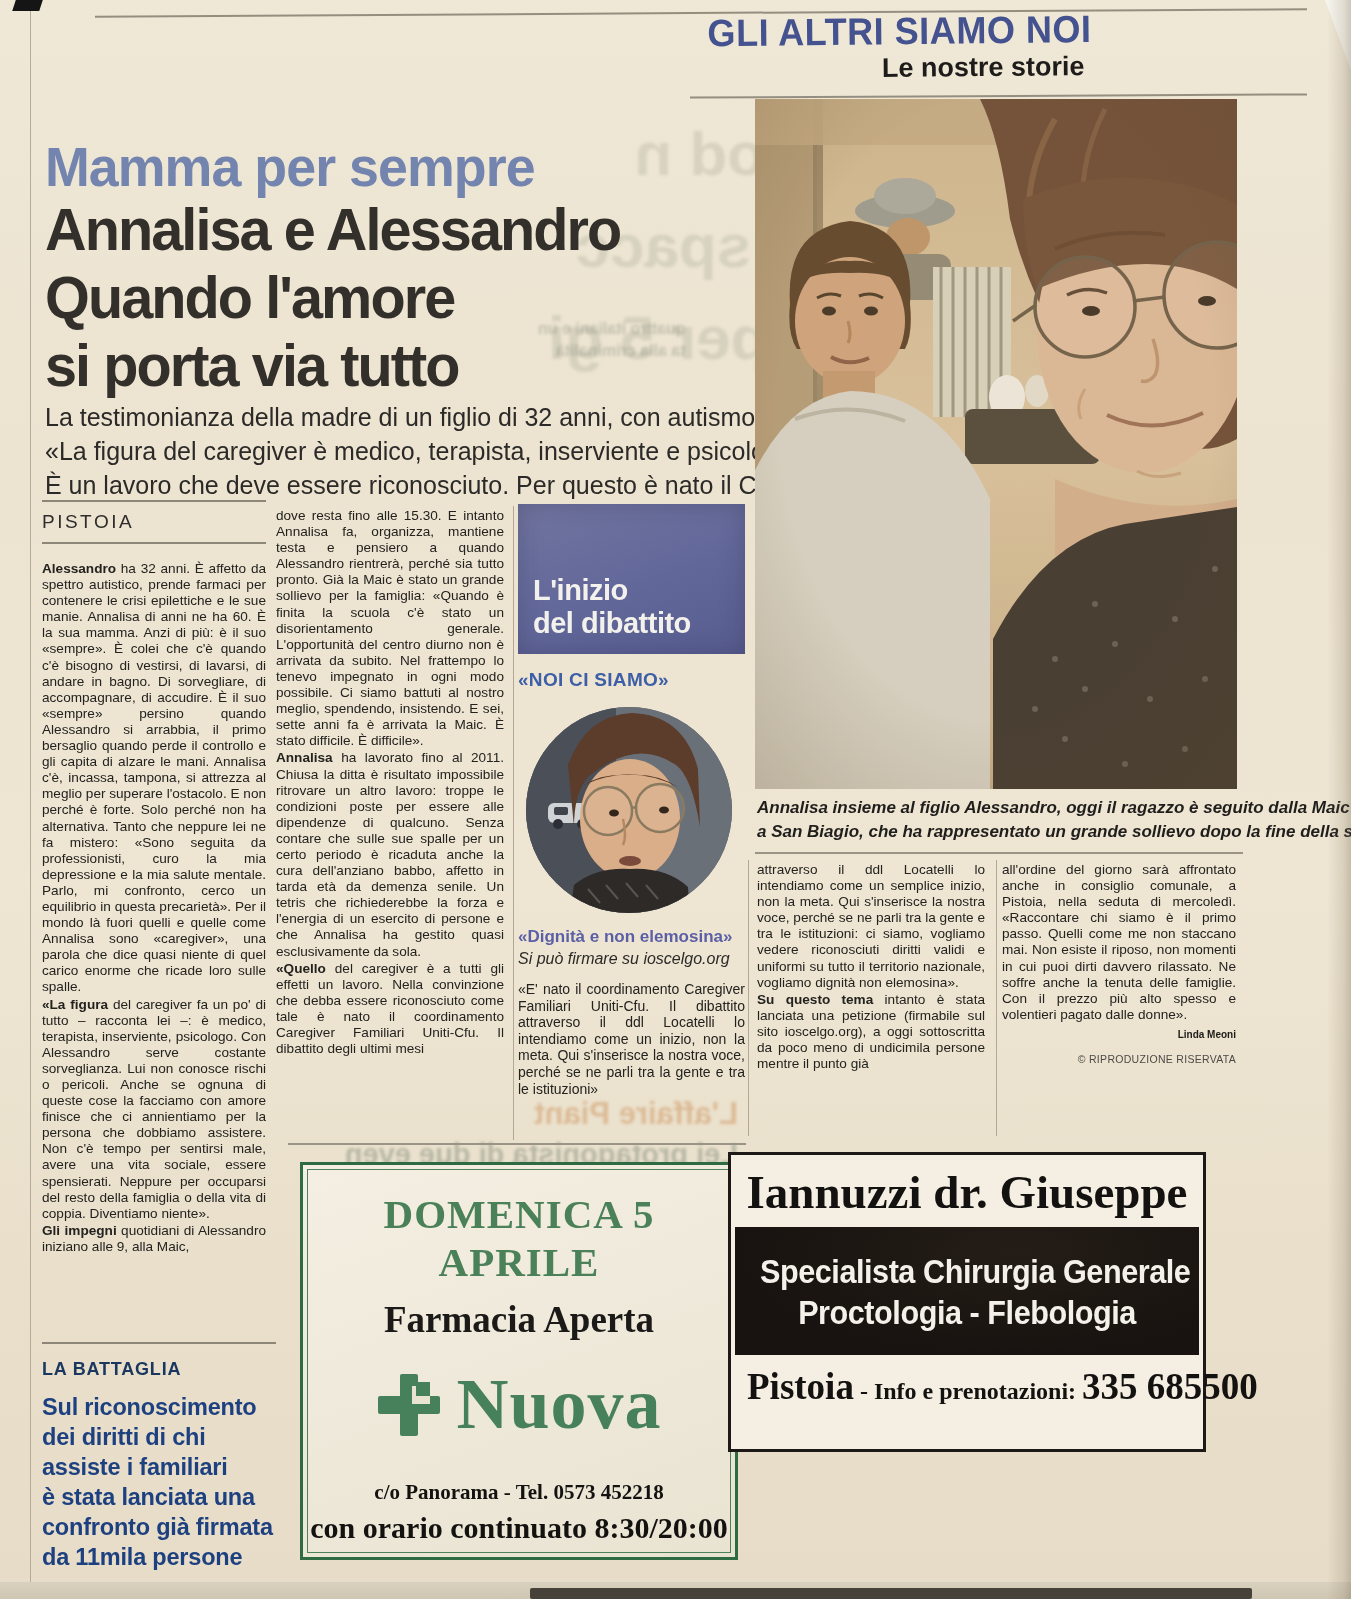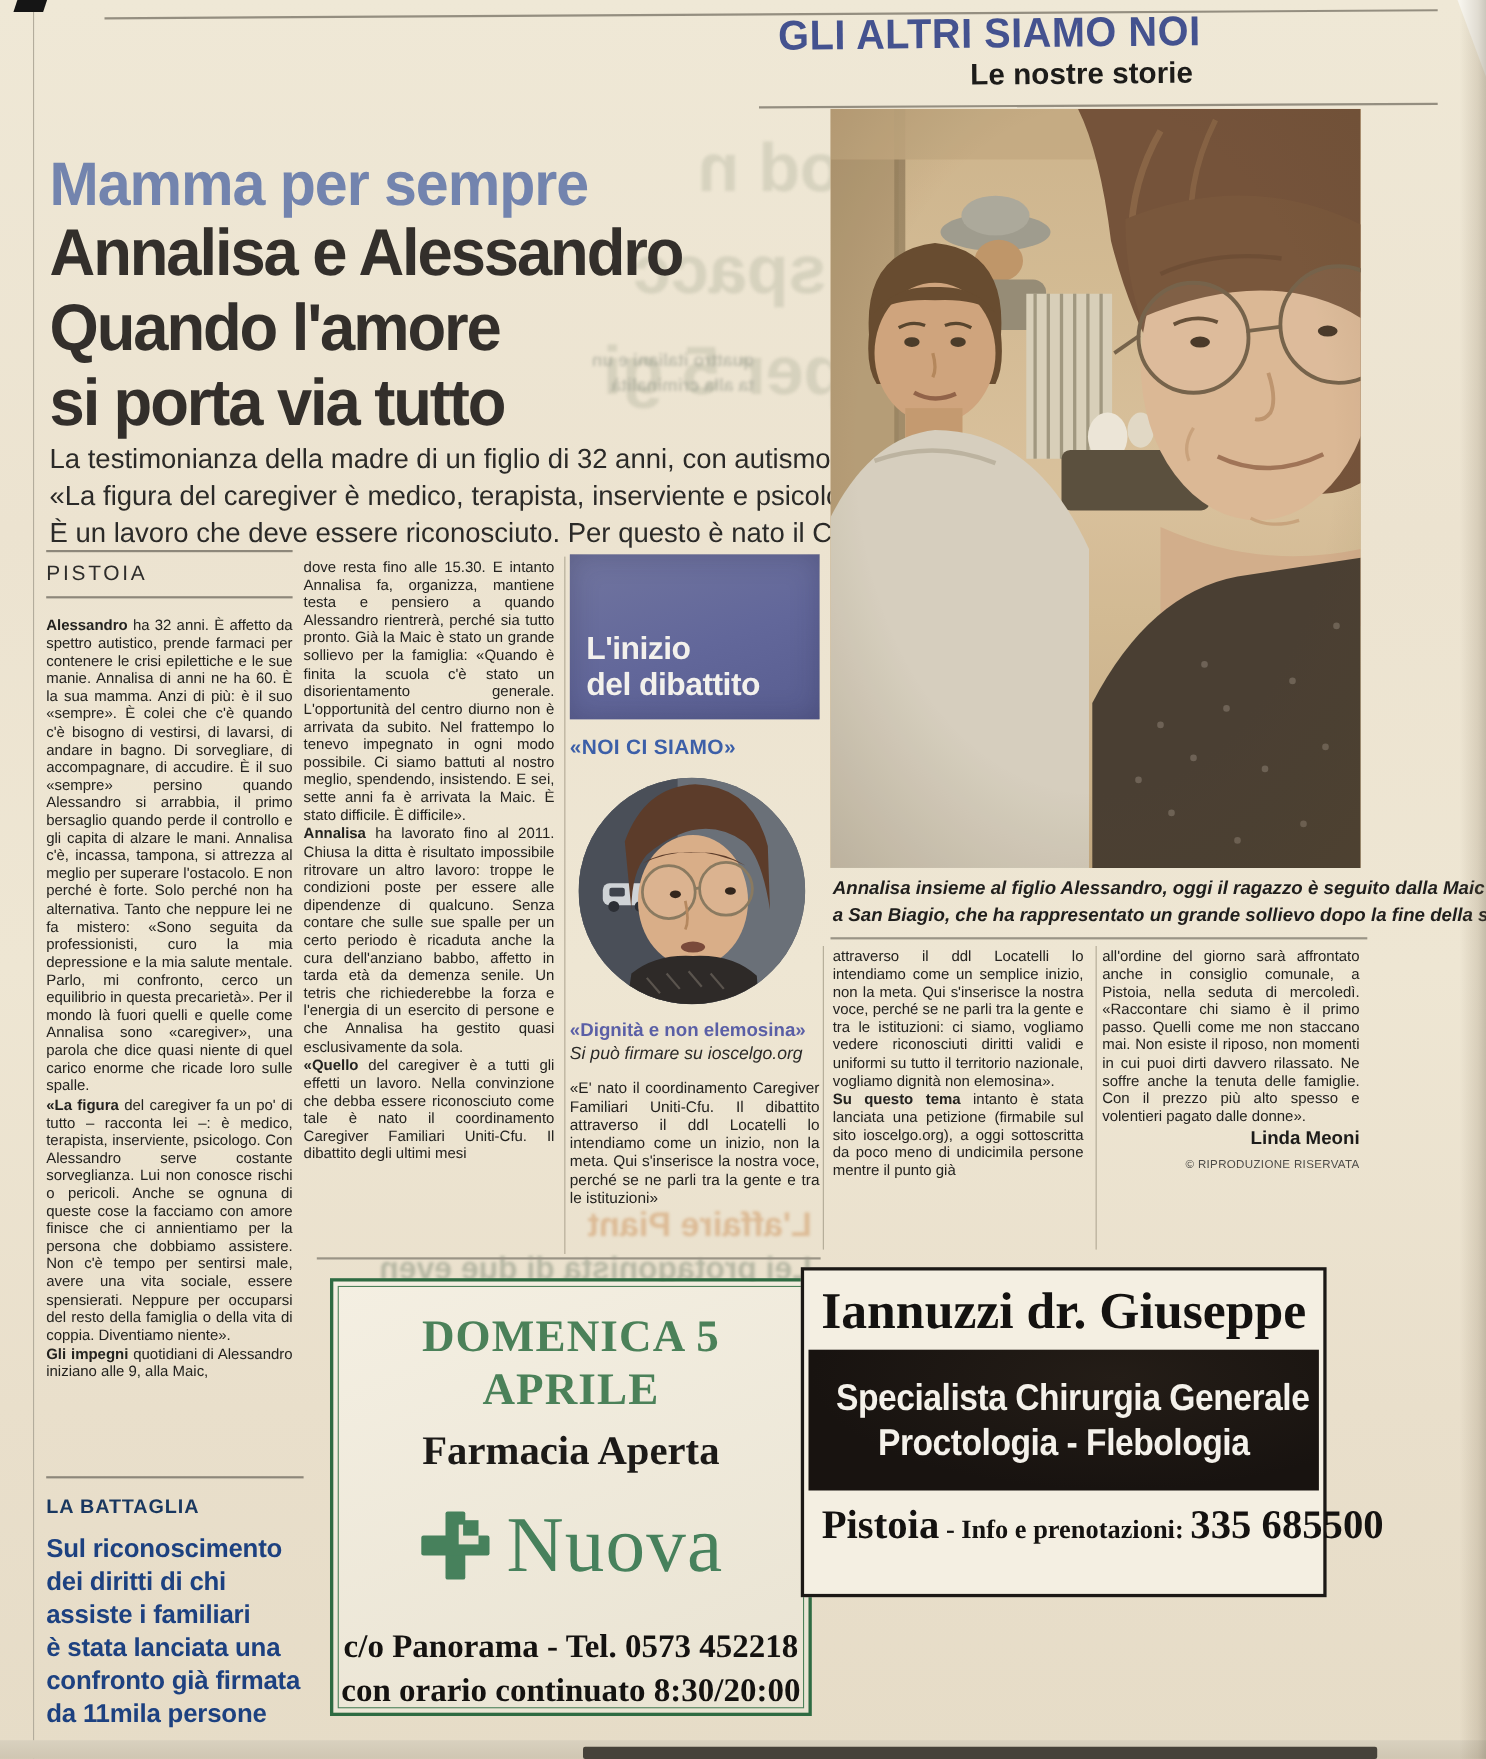--- a/index.html
+++ b/index.html
@@ -66,21 +66,21 @@
     border-top:2px solid #8d877a;border-bottom:2px solid #8d877a;
     padding:9px 0;font-size:19px;letter-spacing:2.5px;color:#2e2d2b;
   }
   .bodycol{position:absolute;font-size:13.6px;line-height:16.1px;color:#23221f;text-align:justify;}
   .bodycol p{margin:0 0 1px 0;}
   .bodycol b{font-weight:700;}
   #col1{left:42px;top:561px;width:224px;}
   #col2{left:276px;top:508px;width:228px;}
   #col4{left:757px;top:862px;width:228px;}
   #col5{left:1002px;top:862px;width:234px;}
-  .byline{text-align:right;font-weight:700;font-size:17px;margin-top:4px;color:#1c1b19;}
+  .byline{text-align:right;font-weight:700;font-size:10px;margin-top:4px;color:#1c1b19;}
   .copyright{text-align:right;font-size:10.5px;color:#4b4a46;margin-top:8px;letter-spacing:.3px;}
 
   
   .infobox{position:absolute;left:518px;top:504px;width:227px;}
   .infobox-panel{
     width:227px;height:150px;
     background:linear-gradient(160deg,#71759f 0%,#62679a 55%,#585d90 100%);
     box-shadow:inset 0 0 25px rgba(30,30,60,.25);
     display:flex;flex-direction:column;justify-content:flex-end;
     padding:0 0 14px 15px;box-sizing:border-box;
@@ -109,22 +109,22 @@
   
   .ad-pharma{
     position:absolute;left:300px;top:1162px;width:438px;height:398px;
     border:3px solid #2e6b42;background:linear-gradient(160deg,#f4efe2,#e9e3d2);
     box-sizing:border-box;
   }
   .ad-pharma .inner{position:absolute;inset:4px;border:1px solid #4c8159;text-align:center;}
   .ad-pharma .d1{margin-top:20px;font-family:"Liberation Serif",serif;font-weight:700;font-size:41px;color:#4b8159;letter-spacing:1px;}
   .ad-pharma .d2{margin-top:12px;font-family:"Liberation Serif",serif;font-weight:700;font-size:37px;color:#1c1a18;}
   .brand-row{margin-top:22px;display:flex;align-items:center;justify-content:center;gap:14px;}
-  .brand-name{font-family:"Liberation Serif",serif;font-weight:400;font-size:72px;color:#47815c;letter-spacing:1px;}
-  .d3{margin-top:34px;font-family:"Liberation Serif",serif;font-weight:700;font-size:30px;color:#141210;}
+  .brand-name{font-family:"Liberation Serif",serif;font-weight:700;font-size:72px;color:#47815c;letter-spacing:1px;}
+  .d3{margin-top:34px;font-family:"Liberation Serif",serif;font-weight:700;font-size:21px;color:#141210;}
   .d4{margin-top:6px;font-family:"Liberation Serif",serif;font-weight:700;font-size:30px;color:#141210;}
 
   
   .ad-doctor{
     position:absolute;left:728px;top:1152px;width:478px;height:300px;
     border:3px solid #1c1916;background:#f4efe2;box-sizing:border-box;padding:4px;
   }
   .ad-doctor .head{font-family:"Liberation Serif",serif;font-weight:700;font-size:47px;color:#141210;text-align:center;padding:6px 0 8px 0;}
   .ad-doctor .panel{
     background:radial-gradient(ellipse at 60% 20%, #241d17 0%, #181310 70%);

